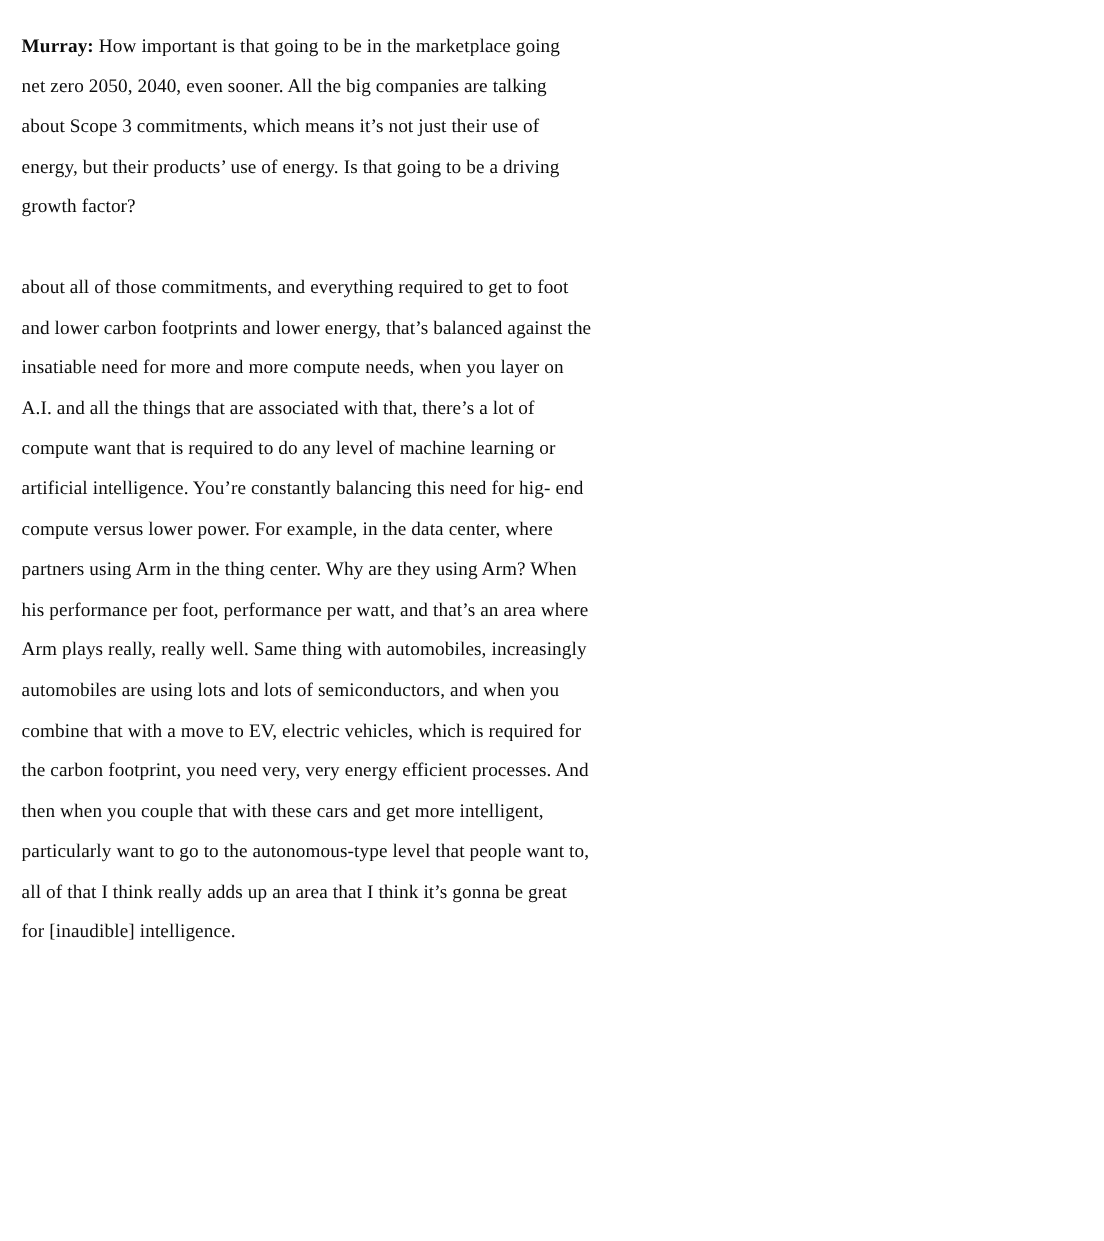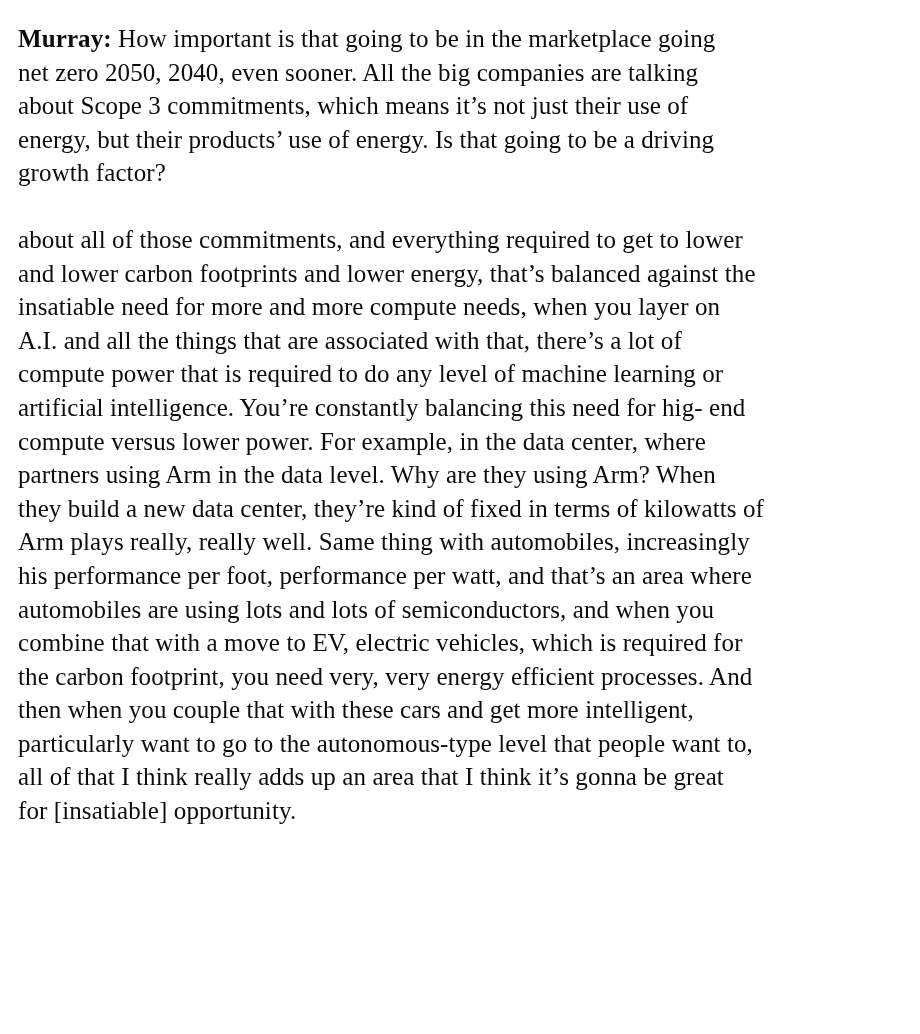--- a/index.html
+++ b/index.html
@@ -13,21 +13,21 @@
     box-sizing: border-box;
     overflow: hidden;
     font-family: "Liberation Serif", "DejaVu Serif", serif;
     color: #0c0c0c;
   }
   .page {
     padding: 22px 18px 0 18px;
   }
   .para {
     margin: 0 0 33px 0;
-    font-size: 25px;
+    font-size: 16px;
     line-height: 33.6px;
     letter-spacing: 0.1px;
   }
   .line {
     display: block;
     white-space: nowrap;
   }
   .speaker {
     font-weight: bold;
   }
@@ -37,32 +37,31 @@
 
 <main class="page">
   <p class="para">
       <span class="line"><strong class="speaker">Murray:</strong> How important is that going to be in the marketplace going</span>
       <span class="line">net zero 2050, 2040, even sooner. All the big companies are talking</span>
       <span class="line">about Scope 3 commitments, which means it’s not just their use of</span>
       <span class="line">energy, but their products’ use of energy. Is that going to be a driving</span>
       <span class="line">growth factor?</span>
     </p>
   <p class="para">
-      <span class="line">about all of those commitments, and everything required to get to lower</span>
+      <span class="line">about all of those commitments, and everything required to get to foot</span>
       <span class="line">and lower carbon footprints and lower energy, that’s balanced against the</span>
       <span class="line">insatiable need for more and more compute needs, when you layer on</span>
       <span class="line">A.I. and all the things that are associated with that, there’s a lot of</span>
-      <span class="line">compute power that is required to do any level of machine learning or</span>
+      <span class="line">compute want that is required to do any level of machine learning or</span>
       <span class="line">artificial intelligence. You’re constantly balancing this need for hig- end</span>
       <span class="line">compute versus lower power. For example, in the data center, where</span>
-      <span class="line">partners using Arm in the data level. Why are they using Arm? When</span>
-      <span class="line">they build a new data center, they’re kind of fixed in terms of kilowatts of</span>
+      <span class="line">partners using Arm in the thing center. Why are they using Arm? When</span>
+      <span class="line">his performance per foot, performance per watt, and that’s an area where</span>
       <span class="line">Arm plays really, really well. Same thing with automobiles, increasingly</span>
-      <span class="line">his performance per foot, performance per watt, and that’s an area where</span>
       <span class="line">automobiles are using lots and lots of semiconductors, and when you</span>
       <span class="line">combine that with a move to EV, electric vehicles, which is required for</span>
       <span class="line">the carbon footprint, you need very, very energy efficient processes. And</span>
       <span class="line">then when you couple that with these cars and get more intelligent,</span>
       <span class="line">particularly want to go to the autonomous-type level that people want to,</span>
       <span class="line">all of that I think really adds up an area that I think it’s gonna be great</span>
-      <span class="line">for [insatiable] opportunity.</span>
+      <span class="line">for [inaudible] intelligence.</span>
     </p>
 </main>
 
 </body></html>

